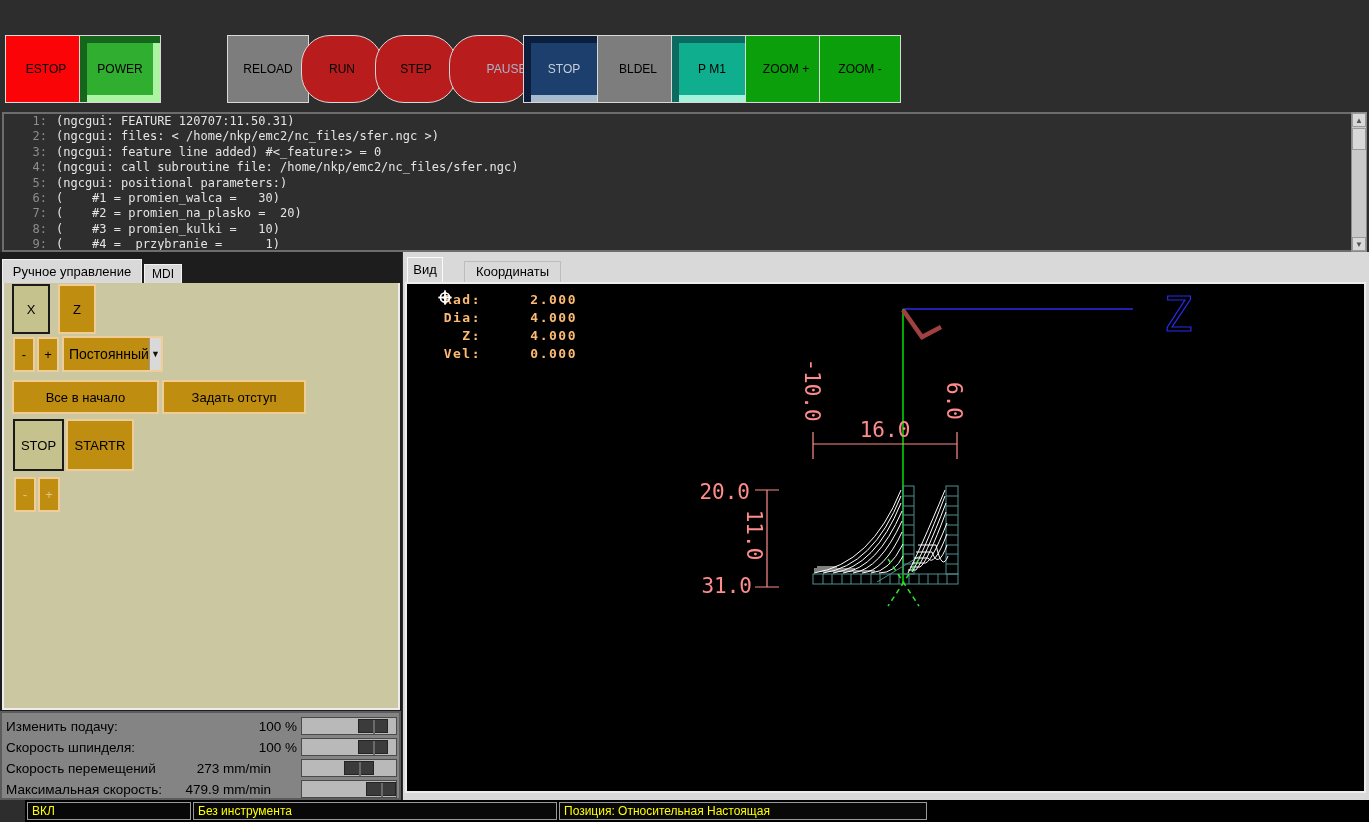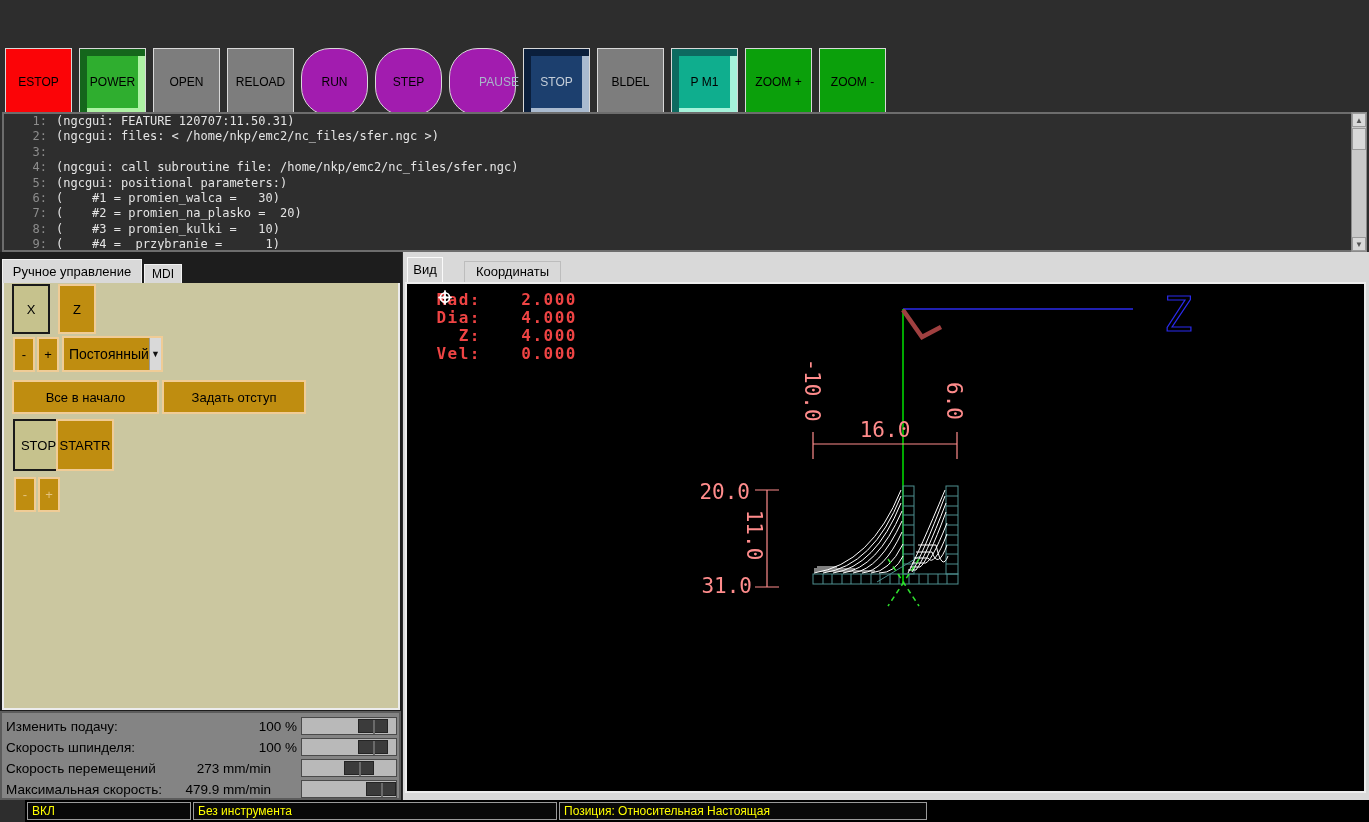--- a/index.html
+++ b/index.html
@@ -6,26 +6,26 @@
   html,body { width:1369px; height:822px; overflow:hidden; }
   body { background:#2d2d2d; font-family:"Liberation Sans", sans-serif; position:relative; }
 
   
   .menubar { position:absolute; left:0; top:0; width:1369px; height:23px; background:#d9d9d9;
              border-bottom:1px solid #8f8f8f; display:flex; align-items:center;margin-top:32px; }
   .menu-item { font-size:13px; color:#000; padding:3px 10px; cursor:default; }
 
   
   .toolbar { position:absolute; left:0; top:24px; width:1369px; height:88px; background:#2d2d2d; }
-  .tbtn { position:absolute; top:24px; width:67px; height:68px; border:1px solid #d8d8d8;
+  .tbtn { position:absolute; top:11px; width:82px; height:68px; border:1px solid #d8d8d8;
           display:flex; align-items:center; justify-content:center;
           font-size:12px; color:#000; cursor:pointer; }
   .tbtn.red    { background:#fb0407; }
   .tbtn.gray   { background:#7d7d7d; }
-  .tbtn.navy   { background:#a21caf;border-radius:29px; }
+  .tbtn.navy   { background:#b91c1c;border-radius:29px; }
   .tbtn.navy.dimtext    { color:#a9b6c9;padding-left:33px; }
   .tbtn.greenflat       { background:#0ba00b; }
   .tbtn.pressed-green   { background:#2fae2f;
         box-shadow: inset 7px 7px 0 #15661c, inset -7px -7px 0 #aef2a4; }
   .tbtn.pressed-navy    { background:#1c3f6e; color:#c5ced9;
         box-shadow: inset 7px 7px 0 #0b1f3c, inset -7px -7px 0 #a9bacf; }
   .tbtn.pressed-mint    { background:#0fae8e;
         box-shadow: inset 7px 7px 0 #0d6a60, inset -7px -7px 0 #a5f2da; }
 
   
@@ -82,21 +82,21 @@
   .rtab { position:absolute; background:#d9d9d9; border:1px solid #fafafa; border-bottom:none;
           font-size:13px; color:#000; text-align:center; cursor:pointer; }
   .rtab.active { left:4px; top:5px; width:36px; height:25px; line-height:24px; }
   .rtab.inactive { left:43px; top:9px; width:97px; height:21px; line-height:20px; border-color:#bdbdbd;margin-left:18px; }
   .canvas { position:absolute; left:2px; top:30px; width:961px; height:511px;
             background:#000; border:2px solid #ededed; }
   .canvas svg { position:absolute; left:0; top:0; }
 
   
   .dro { position:absolute; left:26px; top:6px; font-family:"DejaVu Sans Mono", monospace;
-         font-weight:bold; font-size:16px; color:#ef4444; letter-spacing:1.5px; }
+         font-weight:bold; font-size:13px; color:#fdba74; letter-spacing:1.5px; }
   .dro-row { display:flex; height:18px; align-items:center; }
   .dro-label { width:48px; text-align:right; white-space:pre; }
   .dro-value { width:96px; text-align:right; }
   .dro-icon { width:18px; height:15px; margin-left:3px; }
 
   
   .statusbar { position:absolute; left:0; top:800px; width:1369px; height:22px; background:#000;margin-left:25px; }
   .status-box { position:absolute; top:2px; height:18px; border:1px solid #9a9a9a;
                 background:#080808; color:#ffff00; font-size:12px; line-height:16px; padding-left:4px; }
 </style>
@@ -105,36 +105,35 @@
 
 <div class="menubar">
   <span class="menu-item">Файл</span>
   <span class="menu-item">Станок</span>
   <span class="menu-item">Вид</span>
 </div>
 
 <div class="toolbar">
   <div class="tbtn red" style="left:5px">ESTOP</div>
   <div class="tbtn pressed-green" style="left:79px">POWER</div>
-  <div class="tbtn gray" style="left:153px">OPEN</div>
   <div class="tbtn gray" style="left:227px">RELOAD</div>
   <div class="tbtn navy" style="left:301px">RUN</div>
   <div class="tbtn navy" style="left:375px">STEP</div>
   <div class="tbtn navy dimtext" style="left:449px">PAUSE</div>
   <div class="tbtn pressed-navy" style="left:523px">STOP</div>
   <div class="tbtn gray" style="left:597px">BLDEL</div>
   <div class="tbtn pressed-mint" style="left:671px">P M1</div>
   <div class="tbtn greenflat" style="left:745px">ZOOM +</div>
   <div class="tbtn greenflat" style="left:819px">ZOOM -</div>
 </div>
 
 <div class="logarea">
   <div class="logline"><span class="num">1:</span><span class="txt">(ngcgui: FEATURE 120707:11.50.31)</span></div>
   <div class="logline"><span class="num">2:</span><span class="txt">(ngcgui: files: &lt; /home/nkp/emc2/nc_files/sfer.ngc &gt;)</span></div>
-  <div class="logline"><span class="num">3:</span></div>
+  <div class="logline"><span class="num">3:</span><span class="txt">(ngcgui: feature line added) #&lt;_feature:&gt; = 0</span></div>
   <div class="logline"><span class="num">4:</span><span class="txt">(ngcgui: call subroutine file: /home/nkp/emc2/nc_files/sfer.ngc)</span></div>
   <div class="logline"><span class="num">5:</span><span class="txt">(ngcgui: positional parameters:)</span></div>
   <div class="logline"><span class="num">6:</span><span class="txt">(    #1 = promien_walca =   30)</span></div>
   <div class="logline"><span class="num">7:</span><span class="txt">(    #2 = promien_na_plasko =  20)</span></div>
   <div class="logline"><span class="num">8:</span><span class="txt">(    #3 = promien_kulki =   10)</span></div>
   <div class="logline"><span class="num">9:</span><span class="txt">(    #4 =  przybranie =      1)</span></div>
 </div>
 <div class="vscroll">
   <div class="arrow up">▲</div>
   <div class="thumb"></div>
@@ -154,21 +153,21 @@
 
     <div class="combo">
       <span class="val">Постоянный</span>
       <span class="arrowbox">▼</span>
     </div>
 
     <div class="obtn" style="left:8px;top:97px;width:147px;height:34px">Все в начало</div>
     <div class="obtn" style="left:158px;top:97px;width:144px;height:34px">Задать отступ</div>
 
     <div class="obtn selected" style="left:9px;top:136px;width:51px;height:52px">STOP</div>
-    <div class="obtn" style="left:52px;top:136px;width:58px;height:52px">STARTR</div>
+    <div class="obtn" style="left:62px;top:136px;width:68px;height:52px">STARTR</div>
 
     <div class="obtn dimtext" style="left:10px;top:194px;width:22px;height:35px">-</div>
     <div class="obtn dimtext" style="left:34px;top:194px;width:22px;height:35px">+</div>
   </div>
 
   <div class="overrides">
     <div class="ov-row" style="top:3px">
       <span class="ov-label">Изменить подачу:</span>
       <span class="ov-value">100 %</span>
       <span class="slider">

